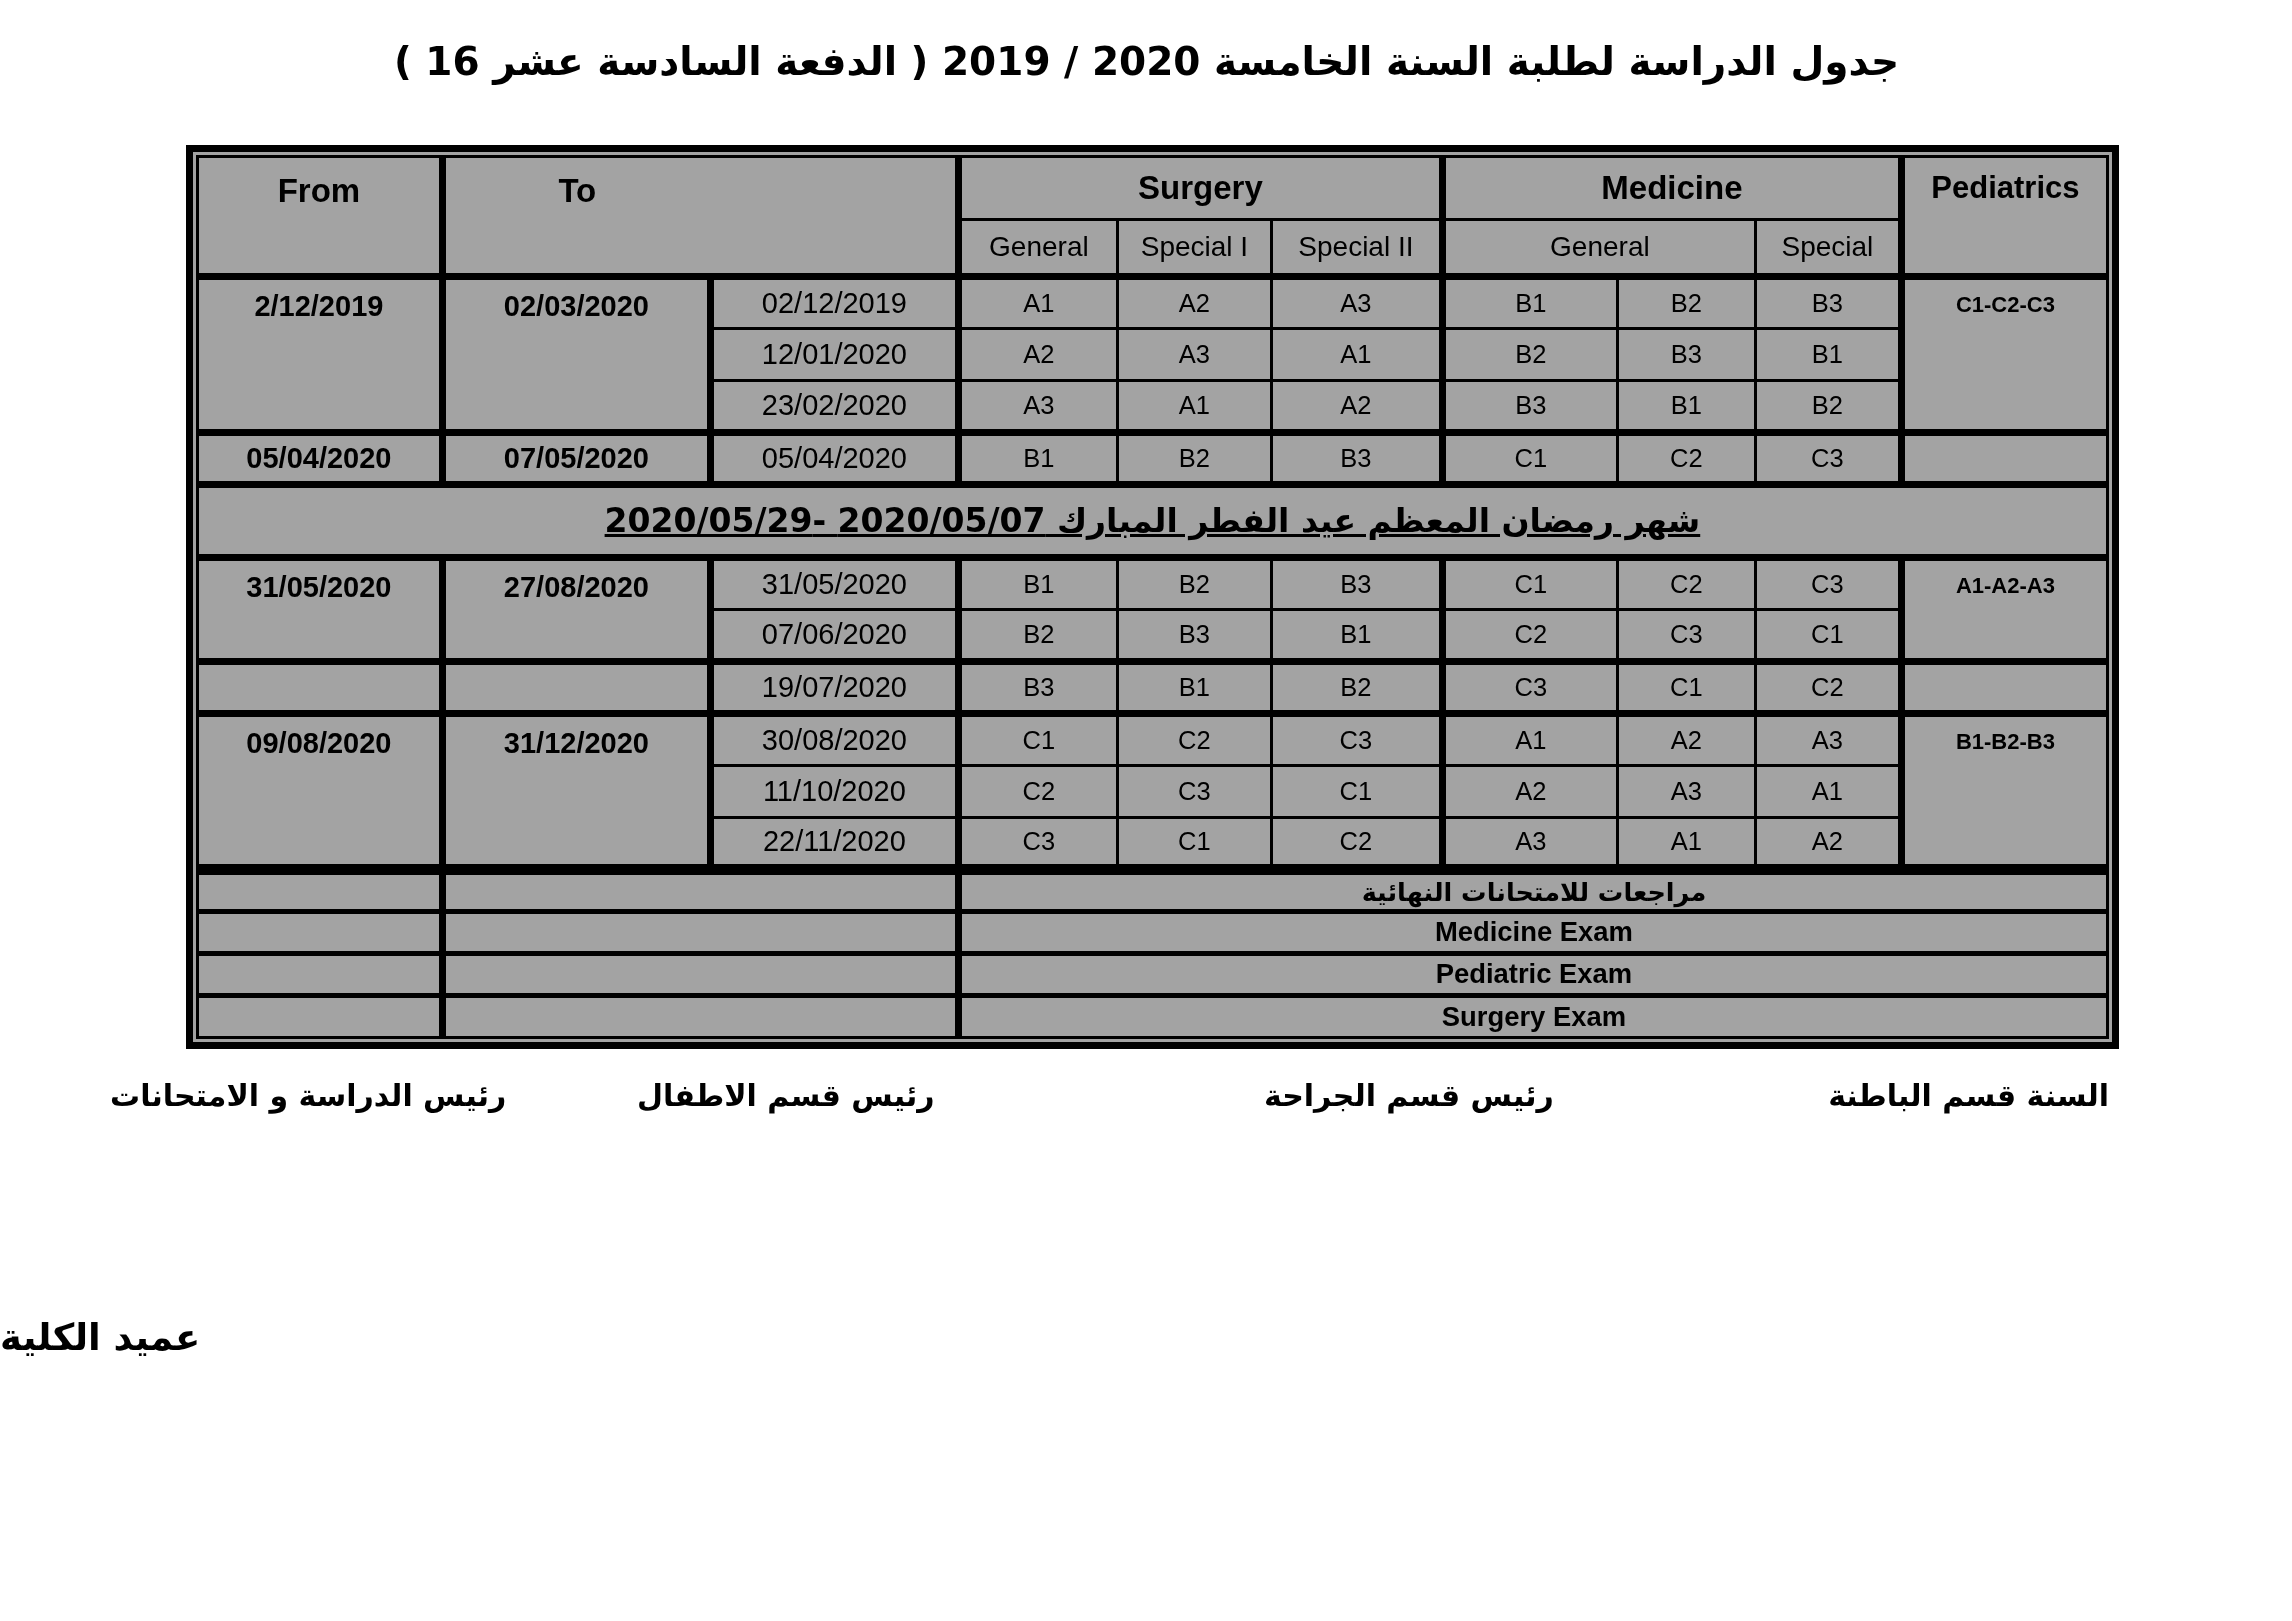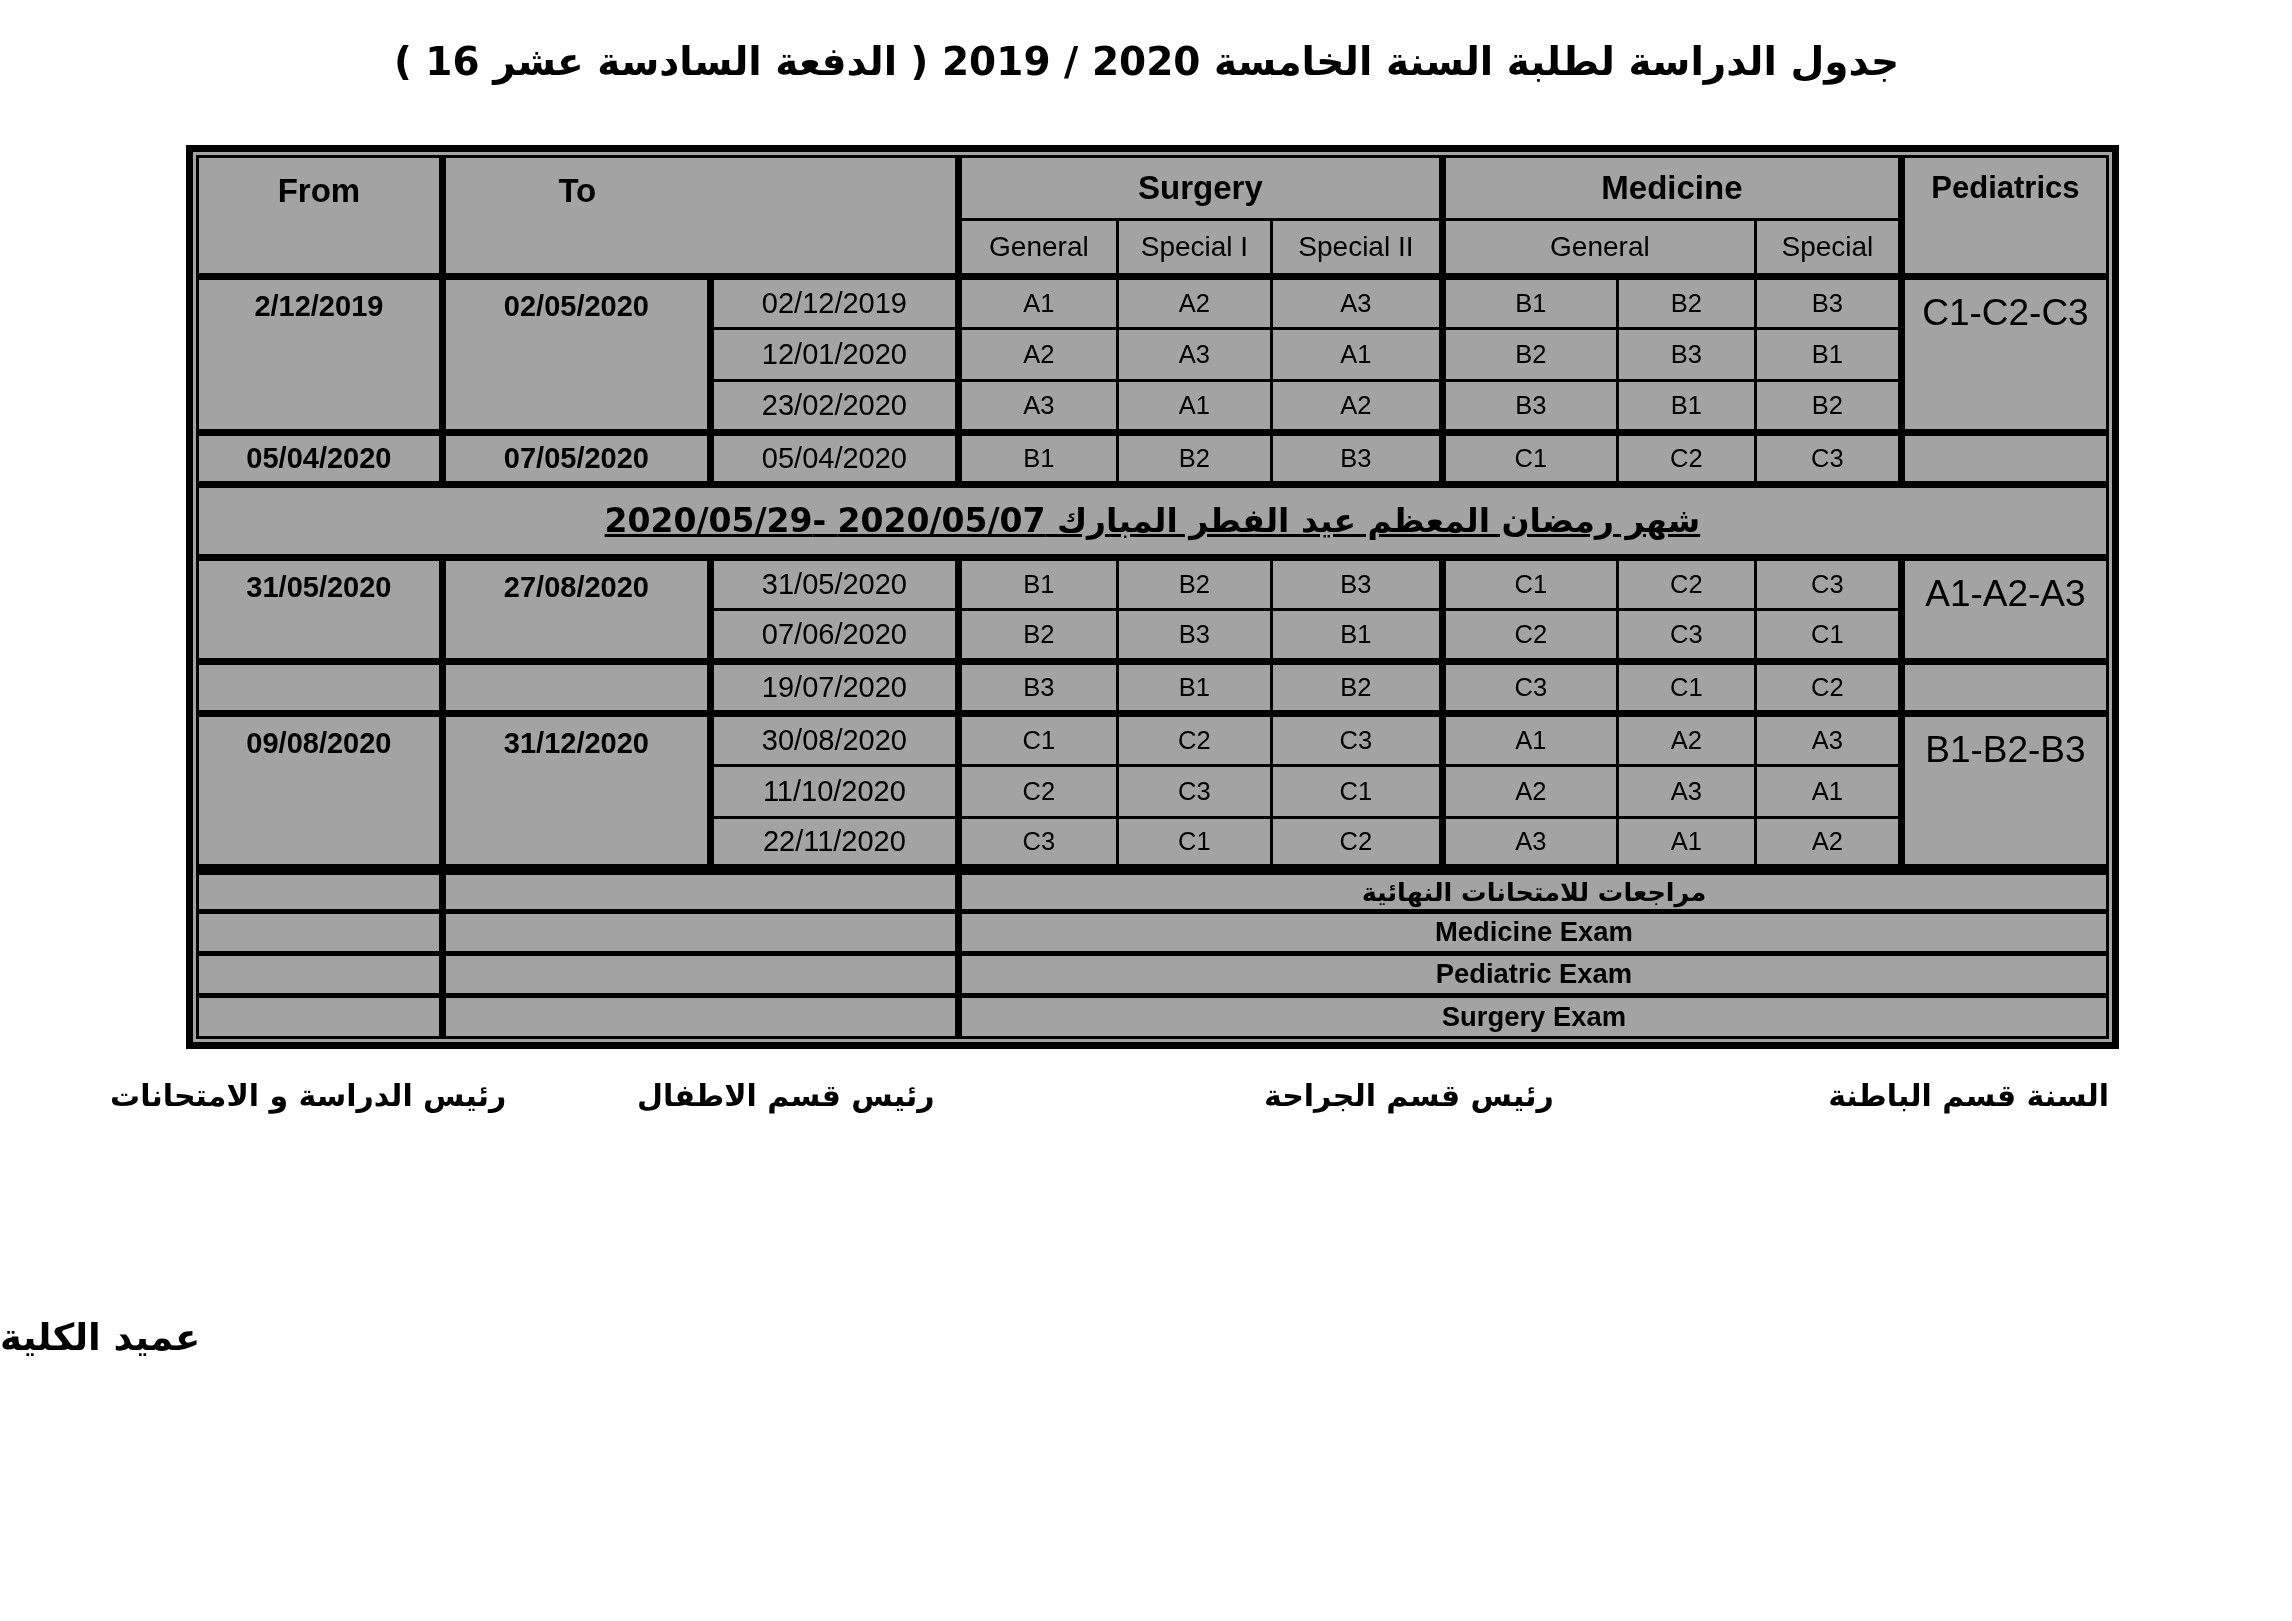--- a/index.html
+++ b/index.html
@@ -47,21 +47,21 @@
   th.h-ped { vertical-align: top; padding-top: 11.8px; font-size: 31px; }
   .h2 { height: 57px; }
   .h2 th { font-size: 28px; font-weight: normal; }
 
   
   tr.dr { height: 52px; }
   td.c-from, td.c-to { font-size: 29px; font-weight: bold; }
   td.c-from[rowspan], td.c-to[rowspan] { vertical-align: top; padding-top: 9.8px; }
   td.c-date { font-size: 29px; font-weight: normal; }
   td.c-cell { font-size: 25.5px; }
-  td.c-ped  { font-size: 37px; vertical-align: top; padding-top: 11.8px; }
+  td.c-ped  { font-size: 22px; vertical-align: top; padding-top: 11.8px; font-weight: bold; }
 
   
   tr.ramadan { height: 73px; text-decoration: underline; }
   tr.ramadan td { font-size: 33px; font-weight: bold; }
 
   
   tr.exam { height: 42px; }
   td.exam-label { font-size: 27.4px; font-weight: bold; }
   td.exam-label-ar { font-size: 25.5px; font-weight: bold; }
 
@@ -110,21 +110,21 @@
   <tr class="h2">
     <th class="bl">General</th>
     <th>Special  I</th>
     <th>Special  II</th>
     <th class="bl" colspan="2">General</th>
     <th>Special</th>
   </tr>
 
   <tr class="dr bt">
     <td class="c-from" rowspan="3">2/12/2019</td>
-    <td class="c-to bl" rowspan="3">02/05/2020</td>
+    <td class="c-to bl" rowspan="3">02/03/2020</td>
     <td class="c-date bl">02/12/2019</td>
     <td class="c-cell bl">A1</td>
     <td class="c-cell">A2</td>
     <td class="c-cell">A3</td>
     <td class="c-cell bl">B1</td>
     <td class="c-cell">B2</td>
     <td class="c-cell">B3</td>
     <td class="c-ped bl" rowspan="3">C1-C2-C3</td>
   </tr>
   <tr class="dr">

